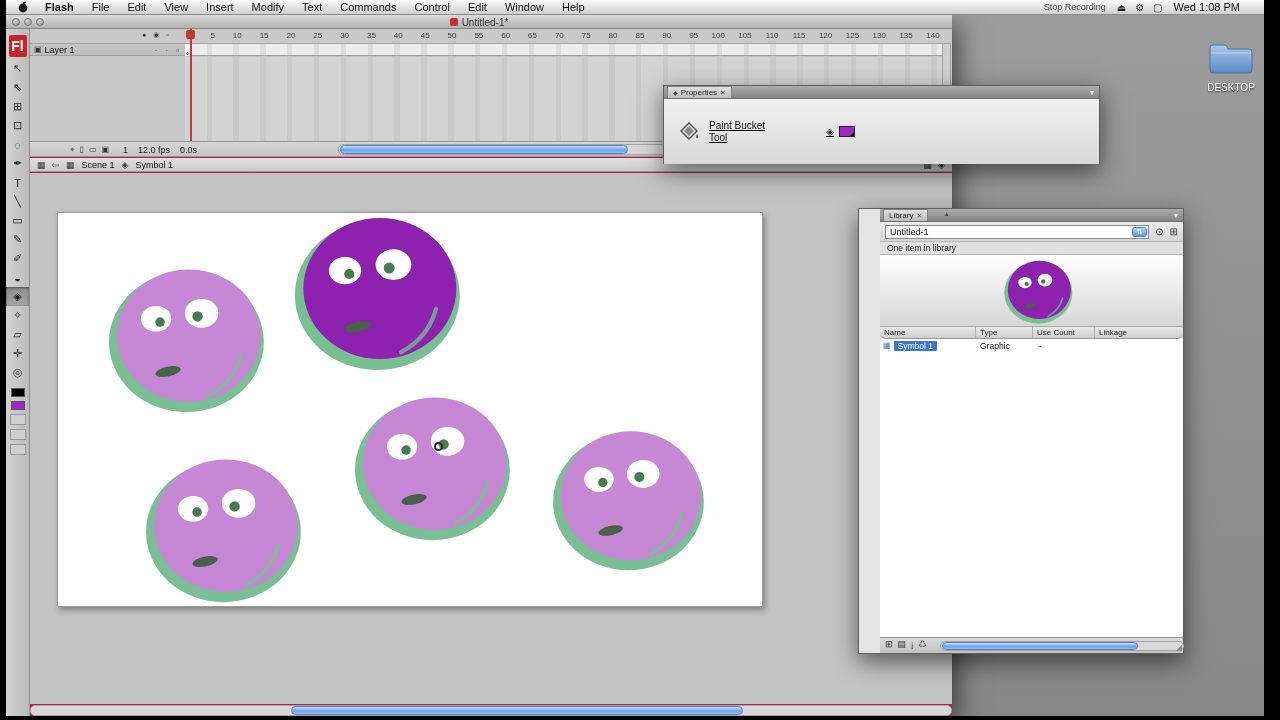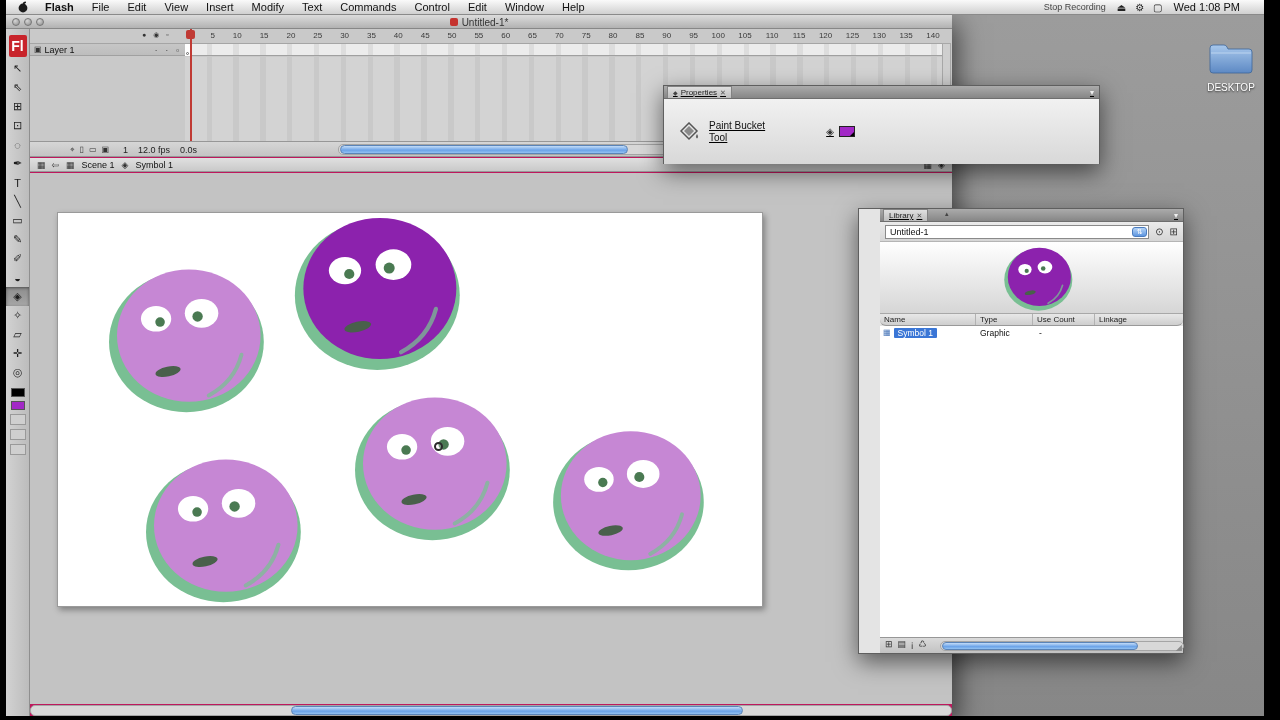--- a/index.html
+++ b/index.html
@@ -109,21 +109,21 @@
   .blob.dark  { --c-body:var(--blob-dark,#8c22ad); }
   #pb-cursor { position:absolute; left:376px; top:229px; width:9px; height:9px;
     border:2px solid #2b2b2b; border-radius:50%; background:rgba(255,255,255,.25); }
   #stage-scroll { left:24px; top:690px; width:922px; height:11px; }
   #stage-scroll .scroll-thumb { left:260px; width:452px; }
 
   
   .panel { position:absolute; border:1px solid #5f5f5f; background:#e4e4e4;
     box-shadow:0 8px 22px rgba(0,0,0,.55); z-index:60; }
   .panel-tabbar { height:13px; background:linear-gradient(#ababab,#868686);
-    display:flex; align-items:center; border-bottom:1px solid #6e6e6e;text-decoration:underline; }
+    display:flex; align-items:center; border-bottom:1px solid #6e6e6e; }
   .panel-tab { margin-left:3px; height:12px; background:linear-gradient(#e0e0e0,#bdbdbd);
     border:1px solid #828282; border-bottom:none; display:flex; align-items:center;
     font-size:8px; color:#1c1c1c; padding:0 5px; gap:3px; }
   .panel-tab .tab-ico { font-size:6px; color:#444; }
   .panel-tab .tab-close { font-size:7px; color:#555; }
   .panel-menu { margin-left:auto; padding-right:5px; font-size:8px; color:#efefef; }
 
   #properties-panel { left:663px; top:85px; width:437px; height:79px; }
   .props-body { display:flex; align-items:center; height:65px; padding:0 14px; gap:9px;
     background:linear-gradient(#f1f1f1,#d8d8d8);text-decoration:underline; }
@@ -492,20 +492,21 @@
         <span>Untitled-1</span>
         <span class="field-btn">⇅</span>
       </div>
       <div class="lib-tb-icons">
 
       <span>⊙</span>
           <span>⊞</span>
         </div>
     </div>
 
+    <div class="lib-info">One item in library</div>
 
     <div class="lib-preview">
       <svg class="blob dark" style="left:118px;top:3px;width:82px;height:66px" viewBox="0 0 200 188">
           <use href="#blob-shape"></use>
         </svg>
     </div>
 
     <div class="lib-header">
 
     <span>Name</span>

